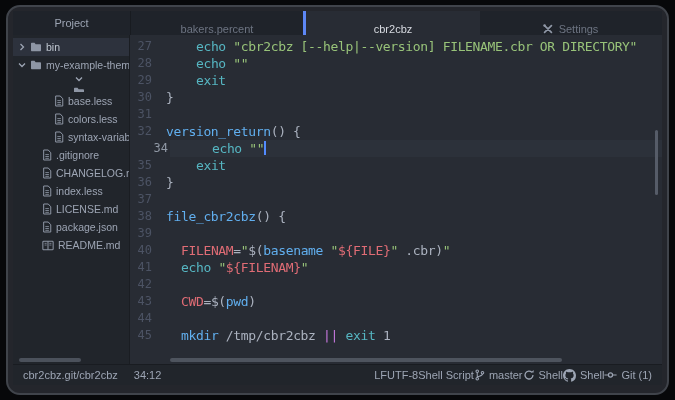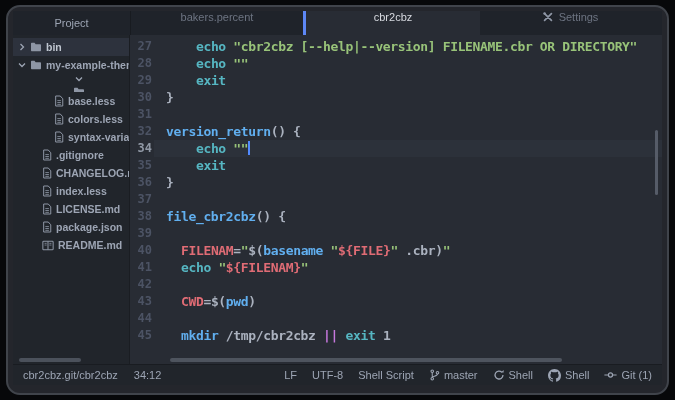--- a/index.html
+++ b/index.html
@@ -19,28 +19,28 @@
     display:flex;flex-direction:column;
   }
   
   .topstrip{flex:0 0 24px;display:flex;background:#1f232a;}
   .project-header{
     flex:0 0 117px;display:flex;align-items:center;justify-content:center;
     color:#9da5b4;font-size:11px;border-right:1px solid #181b20;
   }
   .tabbar{flex:1;display:flex;min-width:0;}
   .tab{
-    display:flex;align-items:flex-start;justify-content:center;gap:5px;
+    display:flex;align-items:flex-end;justify-content:center;gap:5px;
     font-size:11px;color:#6d7482;cursor:default;box-sizing:border-box;
   }
   .tab.active{background:#282c34;color:#d7dae0;}
   .tab-indicator{flex:0 0 3px;background:#5d87f5;}
   .tab .ticon{display:flex;align-items:center;}
   
-  .bodyrow{flex:1;display:flex;min-height:0;font-weight:bold;}
+  .bodyrow{flex:1;display:flex;min-height:0;}
   .sidebar{
     flex:0 0 117px;background:#21252b;border-right:1px solid #1a1d22;
     position:relative;overflow:hidden;padding-top:3px;box-sizing:border-box;
   }
   .tree{list-style:none;margin:0;padding:0;}
   .tree-item{
     height:18px;display:flex;align-items:center;gap:4px;
     font-size:10.5px;color:#9da5b4;white-space:nowrap;overflow:hidden;
   }
   .tree-item.selected{background:#2d323d;color:#bfc6d0;}
@@ -52,21 +52,21 @@
     border-radius:2px;background:#4b515b;
   }
   
   .editor{
     flex:1;position:relative;background:#282c34;overflow:hidden;
     padding-top:3px;box-sizing:border-box;
     font-family:"DejaVu Sans Mono", monospace;font-size:13px;
     letter-spacing:-0.35px;line-height:17px;
   }
   .row{display:flex;height:17px;}
-  .row.active{background:linear-gradient(90deg, rgba(0,0,0,0) 0px, rgba(0,0,0,0) 24px, #2c313a 24px);}
+  .row.active{background:linear-gradient(90deg, rgba(0,0,0,0) 0px, rgba(0,0,0,0) 24px, #2c313a 24px);margin-left:16px;}
   .gutter{
     flex:0 0 22px;text-align:right;color:#4c5364;
     font-size:12px;letter-spacing:0;
   }
   .row.active .gutter{color:#9younger098a5;color:#9098a5;}
   .code{padding-left:14px;white-space:pre;}
   .d{color:#abb2bf}.cy{color:#56b6c2}.gr{color:#98c379}
   .rd{color:#e06c75}.bl{color:#61afef}.pu{color:#c678dd}
   .cursor{
     display:inline-block;width:2px;height:14px;background:#528bff;
@@ -80,21 +80,21 @@
     position:absolute;bottom:2px;left:40px;width:392px;height:4px;
     border-radius:2px;background:#4e545e;
   }
   
   .statusbar{
     flex:0 0 20px;background:#21252b;border-top:1px solid #191c21;
     display:flex;align-items:center;font-size:11px;color:#9da5b4;
     padding:0 10px;
   }
   .status-left{display:flex;gap:16px;align-items:center;}
-  .status-right{margin-left:auto;display:flex;gap:15px;align-items:center;}
+  .status-right{margin-left:auto;display:flex;align-items:center;}
   .status-item{display:flex;align-items:center;gap:4px;white-space:nowrap;}
   svg{display:block;}
 </style>
 </head>
 <body>
 
 <div class="window">
   <div class="app">
 
     <div class="topstrip">

